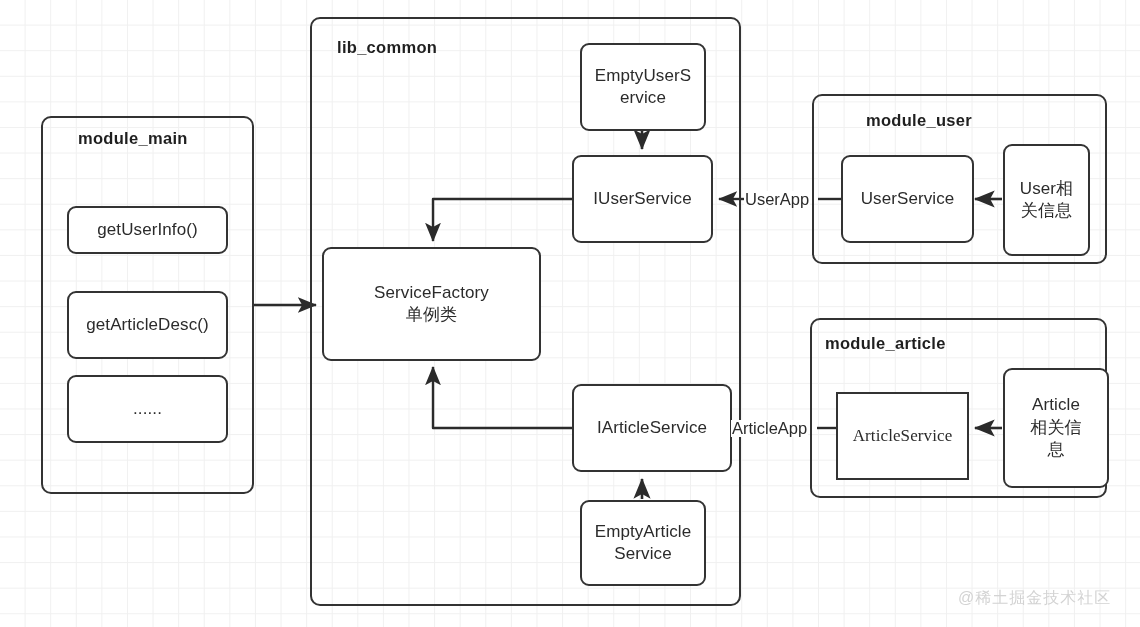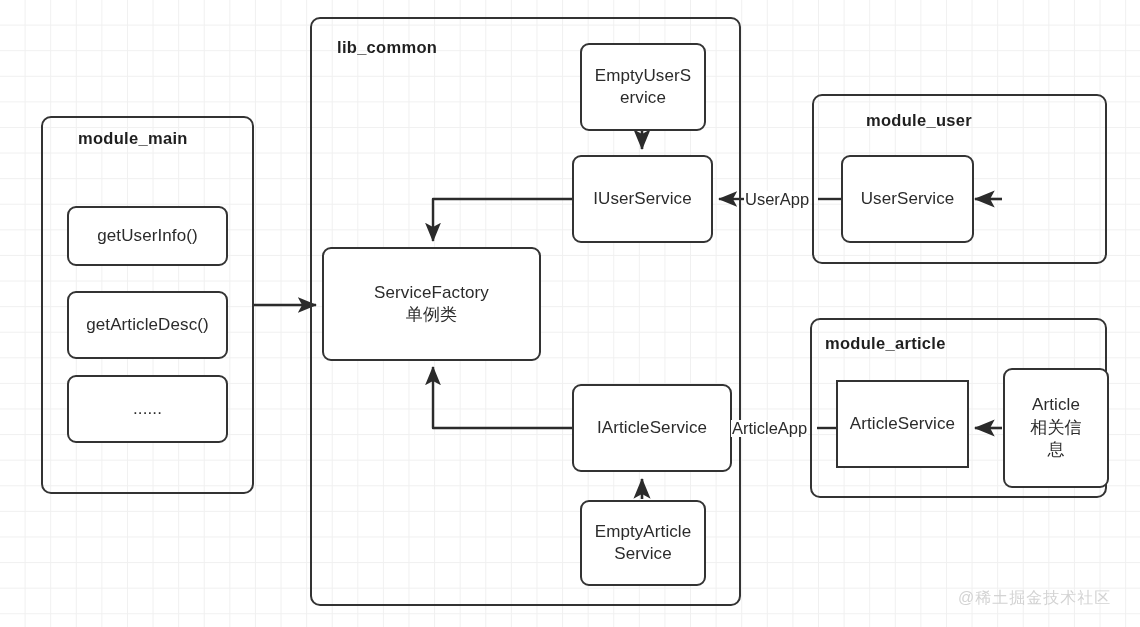--- a/index.html
+++ b/index.html
@@ -111,21 +111,21 @@
 
     <path d="M836,428 L817,428" stroke="#2b2b2b" stroke-width="2.4" fill="none"></path>
     <path d="M731,428 L719,428" stroke="#2b2b2b" stroke-width="2.4" fill="none" marker-end="url(#arrowhead)"></path>
 
     <path d="M1002,428 L975,428" stroke="#2b2b2b" stroke-width="2.6" fill="none" marker-end="url(#arrowhead)"></path>
   </svg>
 
   <div class="container-node" style="left:41px; top:116px; width:213px; height:378px;"></div>
   <div class="container-label" style="left:61px; top:129px;margin-left:17px;">module_main</div>
 
-  <div class="node rounded" style="left:67px; top:206px; width:161px; height:60px;">
+  <div class="node rounded" style="left:67px; top:206px; width:161px; height:48px;">
     <span class="node-text">getUserInfo()</span>
   </div>
 
   <div class="node rounded" style="left:67px; top:291px; width:161px; height:68px;">
     <span class="node-text">getArticleDesc()</span>
   </div>
 
   <div class="node rounded" style="left:67px; top:375px; width:161px; height:68px;">
     <span class="node-text">......</span>
   </div>
@@ -162,25 +162,31 @@
     </span>
   </div>
 
   <div class="container-node" style="left:812px; top:94px; width:295px; height:170px;"></div>
   <div class="container-label" style="left:826px; top:111px;margin-left:40px;">module_user</div>
 
   <div class="node rounded" style="left:841px; top:155px; width:133px; height:88px;">
     <span class="node-text">UserService</span>
   </div>
 
+  <div class="node rounded" style="left:1003px; top:144px; width:87px; height:112px;">
+    <span>
+      <span class="node-text">User相</span>
+      <span class="node-text">关信息</span>
+    </span>
+  </div>
 
   <div class="container-node" style="left:810px; top:318px; width:297px; height:180px;"></div>
   <div class="container-label" style="left:825px; top:334px;">module_article</div>
 
-  <div class="node sharp" style="left:836px; top:380px; width:133px; height:88px;">
+  <div class="node sharp" style="left:836px; top:392px; width:133px; height:88px;font-family:Liberation Serif, serif;">
     <span class="node-text">ArticleService</span>
   </div>
 
   <div class="node rounded" style="left:1003px; top:368px; width:106px; height:120px;">
     <span>
       <span class="node-text">Article</span>
       <span class="node-text">相关信</span>
       <span class="node-text">息</span>
     </span>
   </div>

